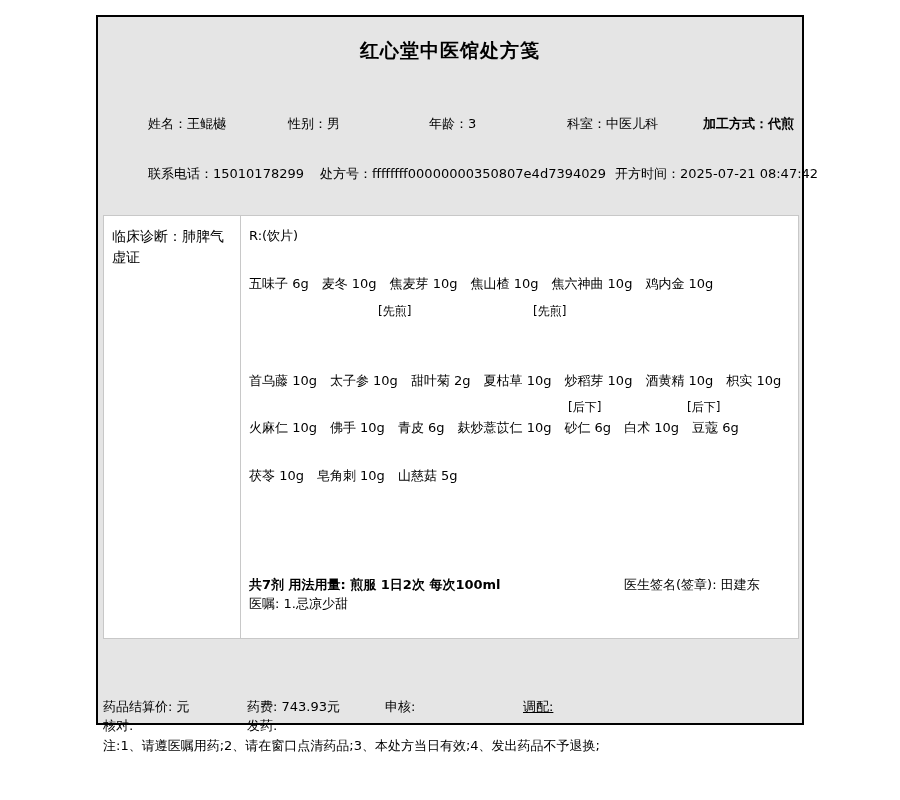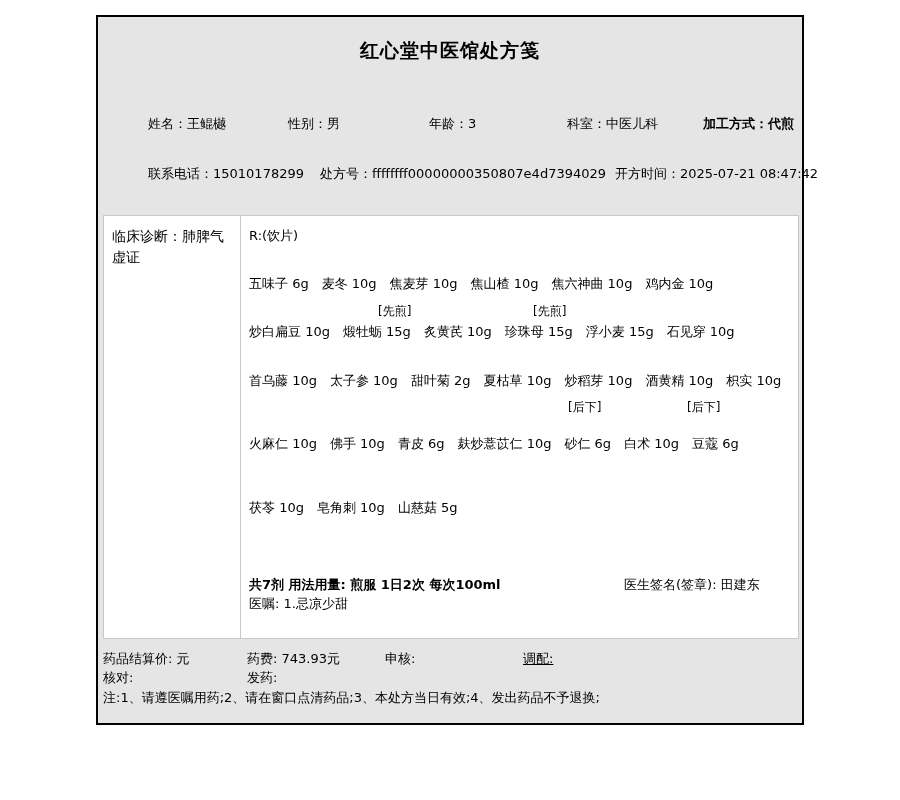--- a/index.html
+++ b/index.html
@@ -95,38 +95,39 @@
     height: 15px;
     font-size: 12px;
   }
   .tag-row .tag { position: absolute; top: 0; white-space: nowrap; }
   .rx-header  { top: 12px; text-align: center; }
   .herbs-1    { top: 60px; }
   .tags-xj    { top: 87px; }
   .herbs-2    { top: 108px; }
   .herbs-3    { top: 157px; }
   .tags-hx    { top: 183px; }
-  .herbs-4    { top: 220px; }
-  .herbs-5    { top: 252px; margin-top: 32px; }
+  .herbs-4    { top: 204px; }
+  .herbs-5    { top: 252px; }
   .dosage-row { top: 361px; }
   .advice-row { top: 380px; }
   .doctor-sig { position: absolute; left: 375px; top: 0; white-space: nowrap; }
   .dosage-row .dose-text { position: relative; font-weight: bold; }
 
   .xj-1 { left: 137px; }
   .xj-2 { left: 292px; }
   .hx-1 { left: 327px; }
   .hx-2 { left: 446px; }
 
   .footer-row {
     position: absolute;
     left: 0;
     width: 100%;
     height: 17px;
     font-size: 13px;
+    margin-top: 48px;
   }
   .footer-row span { position: absolute; white-space: nowrap; }
   .f-row-1 { top: 633px; }
   .f-row-2 { top: 652px; padding-left: 32px; }
   .f-note  { top: 672px; padding-left: 32px; }
   .f-col-1 { left: 5px; }
   .f-col-2 { left: 149px; }
   .f-col-3 { left: 287px; }
   .f-col-4 { left: 425px; text-decoration: underline; }
 </style>
@@ -159,21 +160,20 @@
       <div class="rx-cell">
         <div class="rx-line rx-header">R:(饮片)</div>
 
         <div class="rx-line herbs-1"><span class="herb-item">五味子 6g</span><span class="herb-item">麦冬 10g</span><span class="herb-item">焦麦芽 10g</span><span class="herb-item">焦山楂 10g</span><span class="herb-item">焦六神曲 10g</span><span class="herb-item">鸡内金 10g</span></div>
 
         <div class="tag-row tags-xj">
           <span class="tag xj-1">[先煎]</span>
           <span class="tag xj-2">[先煎]</span>
         </div>
 
-        <div class="rx-line herbs-2"><span class="herb-item">炒白扁豆 10g</span><span class="herb-item">煅牡蛎 15g</span><span class="herb-item">炙黄芪 10g</span><span class="herb-item">珍珠母 15g</span><span class="herb-item">浮小麦 15g</span><span class="herb-item">石见穿 10g</span></div>
 
         <div class="rx-line herbs-3"><span class="herb-item">首乌藤 10g</span><span class="herb-item">太子参 10g</span><span class="herb-item">甜叶菊 2g</span><span class="herb-item">夏枯草 10g</span><span class="herb-item">炒稻芽 10g</span><span class="herb-item">酒黄精 10g</span><span class="herb-item">枳实 10g</span></div>
 
         <div class="tag-row tags-hx">
           <span class="tag hx-1">[后下]</span>
           <span class="tag hx-2">[后下]</span>
         </div>
 
         <div class="rx-line herbs-4"><span class="herb-item">火麻仁 10g</span><span class="herb-item">佛手 10g</span><span class="herb-item">青皮 6g</span><span class="herb-item">麸炒薏苡仁 10g</span><span class="herb-item">砂仁 6g</span><span class="herb-item">白术 10g</span><span class="herb-item">豆蔻 6g</span></div>
 

